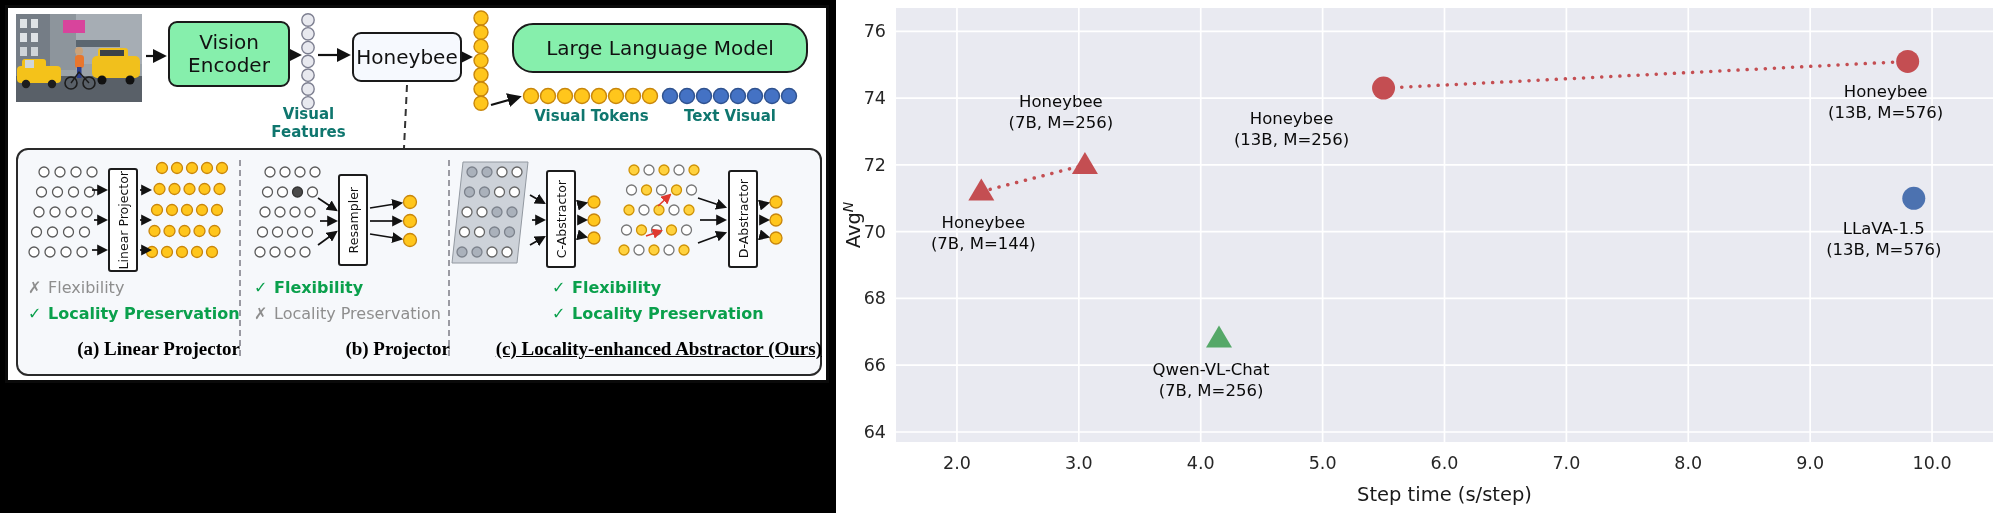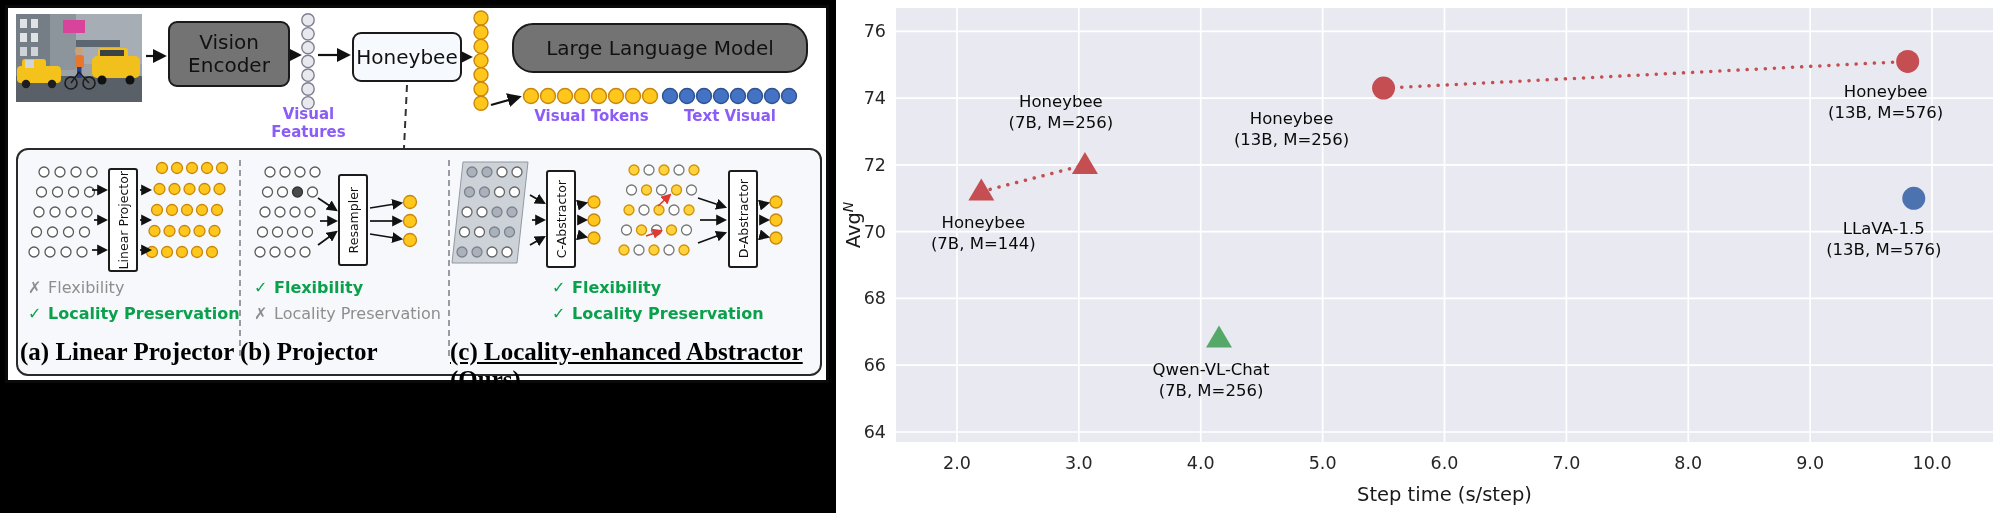--- a/index.html
+++ b/index.html
@@ -6,26 +6,26 @@
   html,body { background:#000; }
   body { width:2007px; height:513px; font-family:"DejaVu Sans","Liberation Sans",sans-serif; color:#111; }
   #stage { position:relative; width:2007px; height:513px; background:#000; overflow:hidden; }
 
   
   #left-panel { position:absolute; left:5px; top:5px; width:824px; height:378px;
                 background:#fff; border:3px solid #0a0a0a; }
   #top-art { position:absolute; left:0; top:0; z-index:1; pointer-events:none; }
   .photo { position:absolute; left:8px; top:6px; width:126px; height:88px; z-index:2; }
   .pbox { position:absolute; z-index:2; border:2.2px solid #1a1a1a; border-radius:9px;
-          background:#737373; display:flex; align-items:center; justify-content:center;
+          background:#86efac; display:flex; align-items:center; justify-content:center;
           text-align:center; font-size:20px; line-height:1.15; color:#111; padding:2px; }
   #box-ve   { left:160px; top:13px;  width:122px; height:66px; }
   #box-proj { left:344px; top:24px;  width:110px; height:50px; background:#f6f9fe; }
   #box-llm  { left:504px; top:15px;  width:296px; height:50px;border-radius:21px; }
-  .mini-label { position:absolute; z-index:2; font-size:15px; font-weight:600; color:#8b5cf6; text-align:center; }
+  .mini-label { position:absolute; z-index:2; font-size:15px; font-weight:600; color:#0f766e; text-align:center; }
   #lab-vf { left:238px; top:97px; width:125px; }
   #lab-vt { left:521px; top:99px; width:125px; }
   #lab-tt { left:658px; top:99px; width:128px; }
 
   #bottom-panel { position:absolute; left:8px; top:140px; width:806px; height:228px; z-index:2;
                   background:#f6f8fb; border:2px solid #2a2a2a; border-radius:12px; }
   #panel-art { position:absolute; left:0; top:0; }
   .sep { position:absolute; top:10px; height:196px; width:0; border-left:2px dashed #9a9aa2; }
   #sep1 { left:221px; } #sep2 { left:430px; }
   .vbox { position:absolute; background:#fff; border:2px solid #1c1c1c; border-radius:3px;
@@ -36,21 +36,21 @@
   #vbox-b  { left:320px; top:24px; width:30px; height:92px; }
   #vbox-c1 { left:528px; top:20px; width:30px; height:98px; }
   #vbox-c2 { left:710px; top:20px; width:30px; height:98px; }
   .checks { position:absolute; top:127px; display:flex; flex-direction:column; gap:4px; }
   #checks-a { left:10px; } #checks-b { left:236px; } #checks-c { left:534px; }
   .check-row { font-size:16px; line-height:22px; display:flex; align-items:baseline; }
   .check-row .mark { width:20px; display:inline-block; }
   .check-row.positive { color:#0aa04c; font-weight:700; }
   .check-row.negative { color:#8e8e8e; font-weight:400; }
   .caption { position:absolute; top:188px; font-family:"Liberation Serif","DejaVu Serif",serif;
-             font-weight:700; font-size:25px; color:#000; text-align:left; }
+             font-weight:700; font-size:19px; color:#000; text-align:right; }
   #cap-a { left:2px;   width:220px; }
   #cap-b { left:222px; width:210px; }
   #cap-c { left:432px; width:372px;text-decoration:underline; }
 
   
   #right-panel { position:absolute; left:836px; top:0; width:1171px; height:513px; background:#fff; }
   #chart-svg { position:absolute; left:4px; top:0; }
   svg text { font-family:"DejaVu Sans","Liberation Sans",sans-serif; }
 </style>
 </head>

